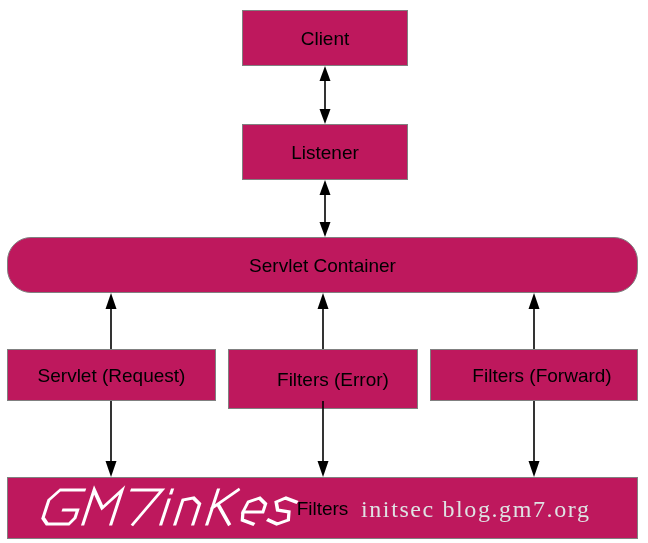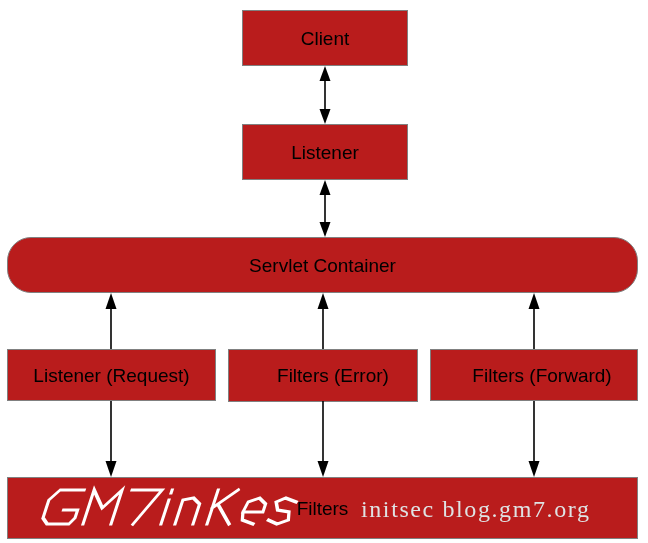--- a/index.html
+++ b/index.html
@@ -12,21 +12,21 @@
   }
   #canvas {
     position: relative;
     width: 648px;
     height: 543px;
     background: #ffffff;
     overflow: hidden;
   }
   .node {
     position: absolute;
-    background: #b91c1c;
+    background: #be185d;
     border: 1px solid #808080;
     box-sizing: border-box;
     display: flex;
     align-items: center;
     justify-content: center;
     color: #000000;
     font-size: 19px;
     font-family: "Liberation Sans", sans-serif;
     line-height: 1;
     white-space: nowrap;
@@ -34,21 +34,21 @@
   .node-label {
     position: relative;
     z-index: 3;
   }
 
   
   #node-client     { left: 242px; top: 10px;  width: 166px; height: 56px; }
   #node-listener   { left: 242px; top: 124px; width: 166px; height: 56px; }
   #node-container  { left: 7px;   top: 237px; width: 631px; height: 56px; border-radius: 24px; }
   #node-filter-req { left: 7px;   top: 349px; width: 209px; height: 52px; }
-  #node-filter-err { left: 228px; top: 349px; width: 190px; height: 53px; padding-left: 20px; }
+  #node-filter-err { left: 228px; top: 349px; width: 190px; height: 60px; padding-left: 20px; }
   #node-filter-fwd { left: 430px; top: 349px; width: 208px; height: 52px; padding-left: 16px; }
   #node-servlet    { left: 7px;   top: 477px; width: 631px; height: 62px; overflow: hidden; }
 
   
   .conn {
     position: absolute;
   }
   .conn svg { display: block; overflow: visible; }
 
   
@@ -86,21 +86,21 @@
 
   <div class="node" id="node-listener">
     <span class="node-label">Listener</span>
   </div>
 
   <div class="node" id="node-container">
     <span class="node-label">Servlet Container</span>
   </div>
 
   <div class="node" id="node-filter-req">
-    <span class="node-label">Listener (Request)</span>
+    <span class="node-label">Servlet (Request)</span>
   </div>
 
   <div class="node" id="node-filter-err">
     <span class="node-label">Filters (Error)</span>
   </div>
 
   <div class="node" id="node-filter-fwd">
     <span class="node-label">Filters (Forward)</span>
   </div>
 

